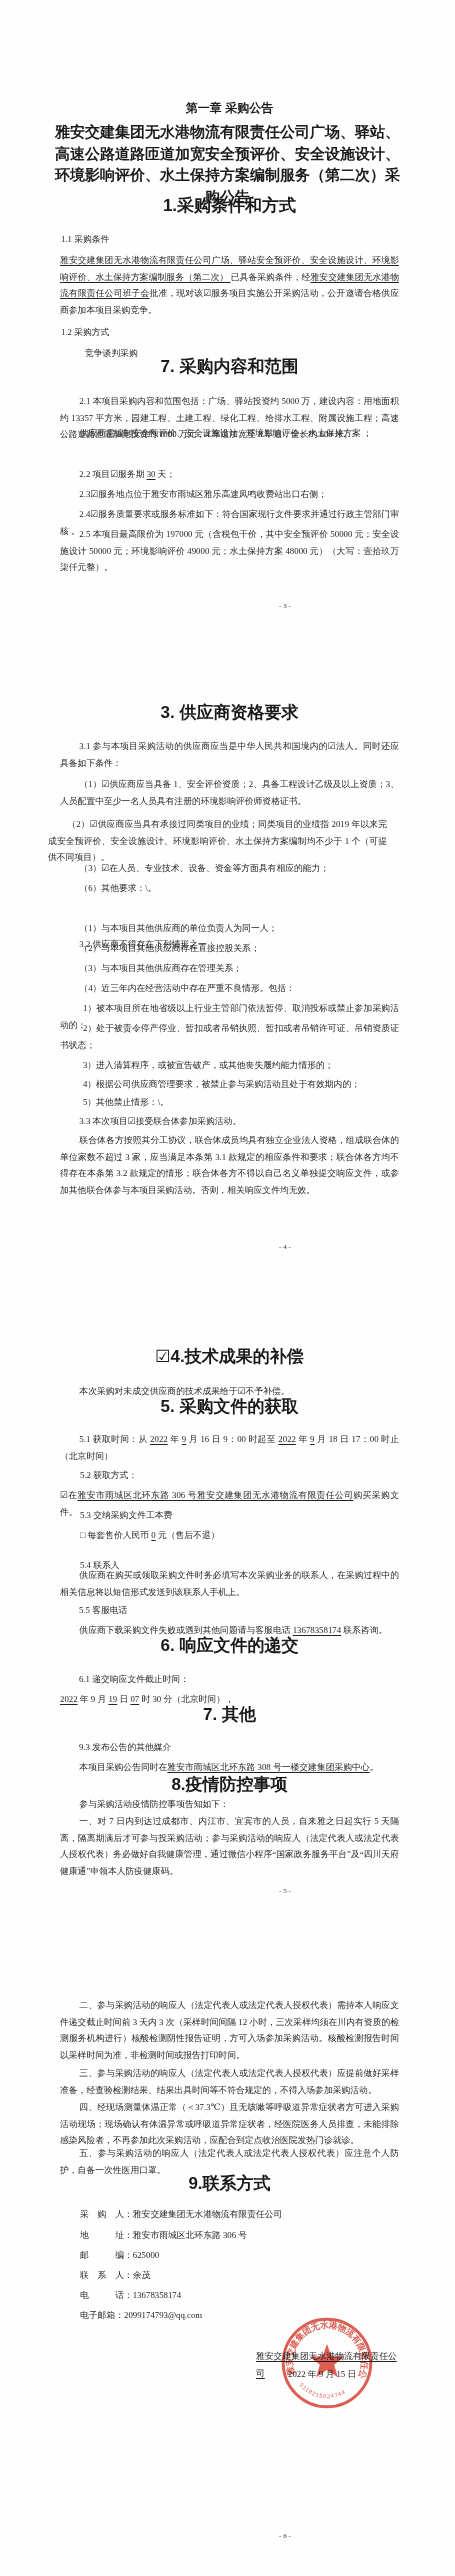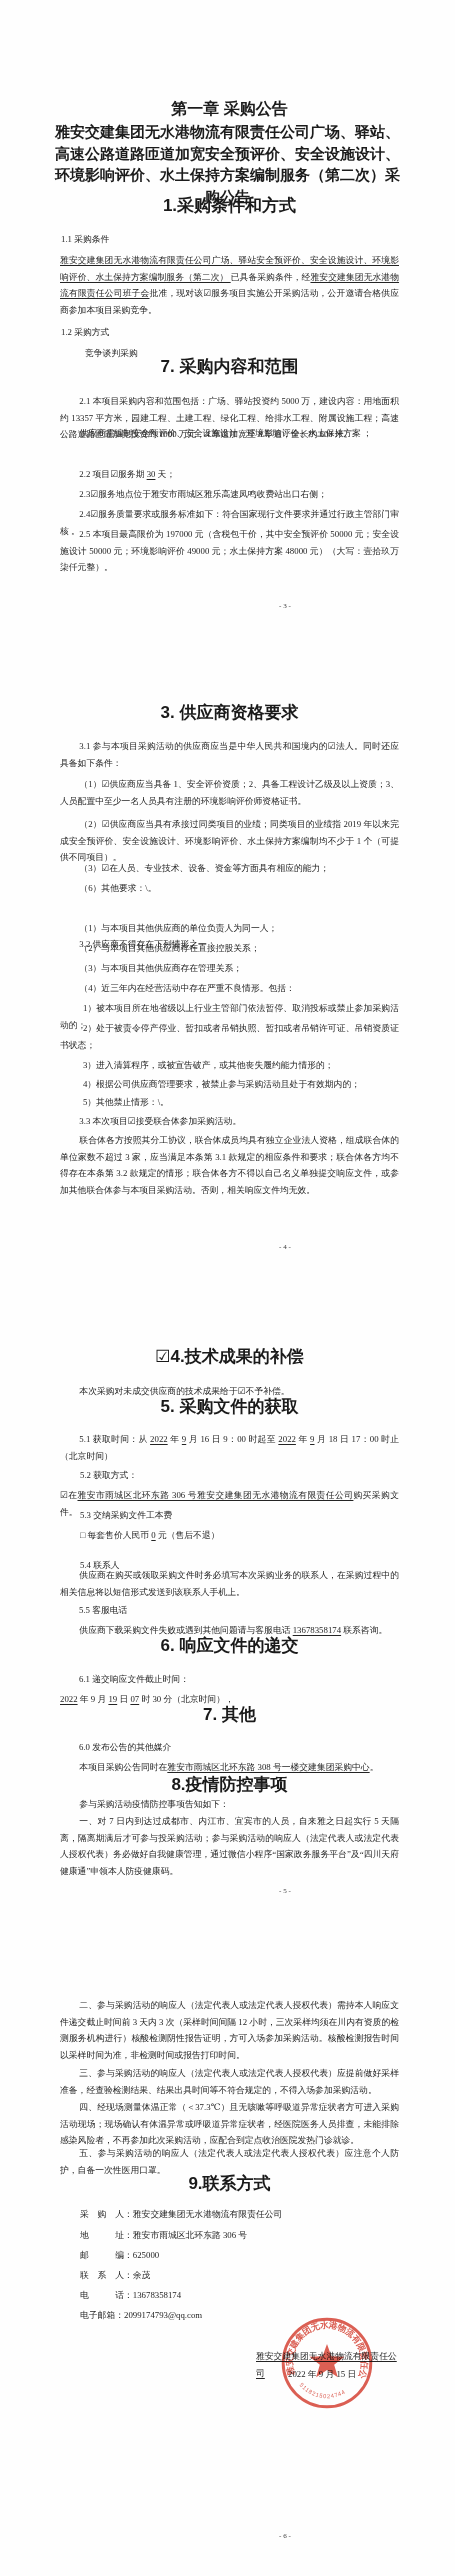--- a/index.html
+++ b/index.html
@@ -1,19 +1,19 @@
 <!DOCTYPE html>
 <html style="font-size:9px"><head>
 <meta charset="utf-8">
 <style>
   html,body{margin:0;padding:0;background:#ffffff;}
   .page{position:relative;width:456px;height:2576px;background:#fefefe;overflow:hidden;
         font-family:"Liberation Serif","DejaVu Serif",serif;color:#242424;}
   .blk{position:absolute;font-size:8.8px;line-height:16.5px;text-align:justify;white-space:normal;}
-  .chapter{font-family:"Liberation Sans","DejaVu Sans",sans-serif;font-weight:700;font-size:16px;
+  .chapter{font-family:"Liberation Sans","DejaVu Sans",sans-serif;font-weight:700;font-size:12px;
            text-align:center;line-height:17px;color:#1c1c1c;}
   .doc-title{font-family:"Liberation Sans","DejaVu Sans",sans-serif;font-weight:700;font-size:15px;
            text-align:center;line-height:21.6px;color:#1c1c1c;}
   .h1{font-family:"Liberation Sans","DejaVu Sans",sans-serif;font-weight:700;font-size:17px;
       line-height:15px;text-align:center;color:#1a1a1a;}
   .sub{text-align:left;}
   .pagenum{font-size:7.1px;text-align:center;color:#3a3a3a;line-height:9px;}
   .contact{text-align:left;}
   .sign{text-align:left;}
   .u{text-decoration:underline;text-underline-offset:1.7px;}
@@ -37,21 +37,21 @@
       <div class="blk " style="top: 393px; left: 60px; width: 339px; text-indent: 2.2em;"><span>2.1 本项目采购内容和范围包括：广场、驿站投资约 5000 万，建设内容：用地面积约 13357 平方米，园建工程、土建工程、绿化工程、给排水工程、附属设施工程；高速公路道路匝道加宽投资约 1000 万元，4 车道加宽至 8 车道，全长约 600 米。</span></div>
       <div class="blk " style="top: 425px; left: 60px; width: 339px; text-indent: 2.2em;"><span>供应商需编制安全预评价、安全设施设计、环境影响评价、水土保持方案 ；</span></div>
       <div class="blk " style="top: 466px; left: 60px; width: 339px; text-indent: 2.2em;"><span>2.2 项目☑服务期 </span><span class="u">30</span><span> 天；</span></div>
       <div class="blk " style="top: 486px; left: 60px; width: 339px; text-indent: 2.2em;"><span>2.3☑服务地点位于雅安市雨城区雅乐高速凤鸣收费站出口右侧；</span></div>
       <div class="blk " style="top: 506px; left: 60px; width: 339px; text-indent: 2.2em;"><span>2.4☑服务质量要求或服务标准如下：符合国家现行文件要求并通过行政主管部门审核 。</span></div>
       <div class="blk " style="top: 526px; left: 60px; width: 339px; text-indent: 2.2em;"><span>2.5 本项目最高限价为 197000 元（含税包干价，其中安全预评价 50000 元；安全设施设计 50000 元；环境影响评价 49000 元；水土保持方案 48000 元）（大写：壹拾玖万柒仟元整）。</span></div>
       <div class="blk pagenum" style="top: 602px; left: 268px; width: 34px;"><span>- 3 -</span></div>
       <div class="blk h1" style="top: 705px; left: 60px; width: 339px;"><span>3. 供应商资格要求</span></div>
       <div class="blk " style="top: 738px; left: 60px; width: 339px; text-indent: 2.2em;"><span>3.1 参与本项目采购活动的供应商应当是中华人民共和国境内的☑法人。同时还应具备如下条件：</span></div>
       <div class="blk " style="top: 776px; left: 60px; width: 339px; text-indent: 2.2em;"><span>（1）☑供应商应当具备 1、安全评价资质；2、具备工程设计乙级及以上资质；3、人员配置中至少一名人员具有注册的环境影响评价师资格证书。</span></div>
-      <div class="blk " style="top: 816px; left: 60px; width: 339px; text-indent: 2.2em;"><span>（2）☑供应商应当具有承接过同类项目的业绩；同类项目的业绩指 2019 年以来完成安全预评价、安全设施设计、环境影响评价、水土保持方案编制均不少于 1 个（可提供不同项目）。</span></div>
+      <div class="blk " style="top: 816px; left: 48px; width: 339px; text-indent: 2.2em;"><span>（2）☑供应商应当具有承接过同类项目的业绩；同类项目的业绩指 2019 年以来完成安全预评价、安全设施设计、环境影响评价、水土保持方案编制均不少于 1 个（可提供不同项目）。</span></div>
       <div class="blk " style="top: 860px; left: 60px; width: 339px; text-indent: 2.2em; font-family: Liberation Serif, serif;"><span>（3）☑在人员、专业技术、设备、资金等方面具有相应的能力；</span></div>
       <div class="blk " style="top: 880px; left: 60px; width: 339px; text-indent: 2.2em;"><span>（6）其他要求：\。</span></div>
       <div class="blk " style="top: 900px; left: 60px; width: 339px; text-indent: 2.2em; margin-top: 36px;"><span>3.2 供应商不得存在下列情形之一：</span></div>
       <div class="blk " style="top: 920px; left: 60px; width: 339px; text-indent: 2.2em;"><span>（1）与本项目其他供应商的单位负责人为同一人；</span></div>
       <div class="blk " style="top: 940px; left: 60px; width: 339px; text-indent: 2.2em;"><span>（2）与本项目其他供应商存在直接控股关系；</span></div>
       <div class="blk " style="top: 960px; left: 60px; width: 339px; text-indent: 2.2em;"><span>（3）与本项目其他供应商存在管理关系；</span></div>
       <div class="blk " style="top: 980px; left: 60px; width: 339px; text-indent: 2.2em;"><span>（4）近三年内在经营活动中存在严重不良情形。包括：</span></div>
       <div class="blk " style="top: 1000px; left: 60px; width: 339px; text-indent: 2.6em;"><span>1）被本项目所在地省级以上行业主管部门依法暂停、取消投标或禁止参加采购活动的；</span></div>
       <div class="blk " style="top: 1020px; left: 60px; width: 339px; text-indent: 2.6em;"><span>2）处于被责令停产停业、暂扣或者吊销执照、暂扣或者吊销许可证、吊销资质证书状态；</span></div>
       <div class="blk " style="top: 1057px; left: 60px; width: 339px; text-indent: 2.6em;"><span>3）进入清算程序，或被宣告破产，或其他丧失履约能力情形的；</span></div>
@@ -69,21 +69,21 @@
       <div class="blk sub" style="top: 1507px; left: 80px; width: 319px;"><span>5.3 交纳采购文件工本费</span></div>
       <div class="blk sub" style="top: 1527px; left: 80px; width: 319px;"><span>□ 每套售价人民币 </span><span class="u">0</span><span> 元（售后不退）</span></div>
       <div class="blk sub" style="top: 1547px; left: 80px; width: 319px; margin-top: 10px;"><span>5.4 联系人</span></div>
       <div class="blk " style="top: 1567px; left: 60px; width: 339px; text-indent: 2.2em;"><span>供应商在购买或领取采购文件时务必填写本次采购业务的联系人，在采购过程中的相关信息将以短信形式发送到该联系人手机上。</span></div>
       <div class="blk sub" style="top: 1602px; left: 79px; width: 319px;"><span>5.5 客服电话</span></div>
       <div class="blk " style="top: 1622px; left: 60px; width: 339px; text-indent: 2.2em;"><span>供应商下载采购文件失败或遇到其他问题请与客服电话 </span><span class="u">13678358174</span><span> 联系咨询。</span></div>
       <div class="blk h1" style="top: 1638px; left: 60px; width: 339px;"><span>6. 响应文件的递交</span></div>
       <div class="blk sub" style="top: 1671px; left: 79px; width: 319px;"><span>6.1 递交响应文件截止时间：</span></div>
       <div class="blk " style="top: 1691px; left: 60px; width: 339px;"><span class="u">2022</span><span> 年 9 月 </span><span class="u">19</span><span> 日 </span><span class="u">07</span><span> 时 30 分（北京时间），</span></div>
       <div class="blk h1" style="top: 1707px; left: 60px; width: 339px;"><span>7. 其他</span></div>
-      <div class="blk sub" style="top: 1739px; left: 79px; width: 319px;"><span>6.0 发布公告的其他媒介</span></div>
+      <div class="blk sub" style="top: 1739px; left: 79px; width: 319px;"><span>9.3 发布公告的其他媒介</span></div>
       <div class="blk " style="top: 1759px; left: 60px; width: 339px; text-indent: 2.2em;"><span>本项目采购公告同时在</span><span class="u">雅安市雨城区北环东路 308 号一楼交建集团采购中心</span><span>。</span></div>
       <div class="blk h1" style="top: 1777px; left: 60px; width: 339px;"><span>8.疫情防控事项</span></div>
       <div class="blk " style="top: 1796px; left: 60px; width: 339px; text-indent: 2.2em;"><span>参与采购活动疫情防控事项告知如下：</span></div>
       <div class="blk " style="top: 1813px; left: 60px; width: 339px; text-indent: 2.2em;"><span>一、对 7 日内到达过成都市、内江市、宜宾市的人员，自来雅之日起实行 5 天隔离，隔离期满后才可参与投采购活动；参与采购活动的响应人（法定代表人或法定代表人授权代表）务必做好自我健康管理，通过微信小程序“国家政务服务平台”及“四川天府健康通”申领本人防疫健康码。</span></div>
       <div class="blk pagenum" style="top: 1887px; left: 268px; width: 34px;"><span>- 5 -</span></div>
       <div class="blk " style="top: 1997px; left: 60px; width: 339px; text-indent: 2.2em;"><span>二、参与采购活动的响应人（法定代表人或法定代表人授权代表）需持本人响应文件递交截止时间前 3 天内 3 次（采样时间间隔 12 小时，三次采样均须在川内有资质的检测服务机构进行）核酸检测阴性报告证明，方可入场参加采购活动。核酸检测报告时间以采样时间为准，非检测时间或报告打印时间。</span></div>
       <div class="blk " style="top: 2065px; left: 60px; width: 339px; text-indent: 2.2em;"><span>三、参与采购活动的响应人（法定代表人或法定代表人授权代表）应提前做好采样准备，经查验检测结果、结果出具时间等不符合规定的，不得入场参加采购活动。</span></div>
       <div class="blk " style="top: 2099px; left: 60px; width: 339px; text-indent: 2.2em;"><span>四、经现场测量体温正常（＜37.3℃）且无咳嗽等呼吸道异常症状者方可进入采购活动现场；现场确认有体温异常或呼吸道异常症状者，经医院医务人员排查，未能排除感染风险者，不再参加此次采购活动，应配合到定点收治医院发热门诊就诊。</span></div>
       <div class="blk " style="top: 2145px; left: 60px; width: 339px; text-indent: 2.2em;"><span>五、参与采购活动的响应人（法定代表人或法定代表人授权代表）应注意个人防护，自备一次性医用口罩。</span></div>
       <div class="blk h1" style="top: 2176px; left: 60px; width: 339px;"><span>9.联系方式</span></div>

